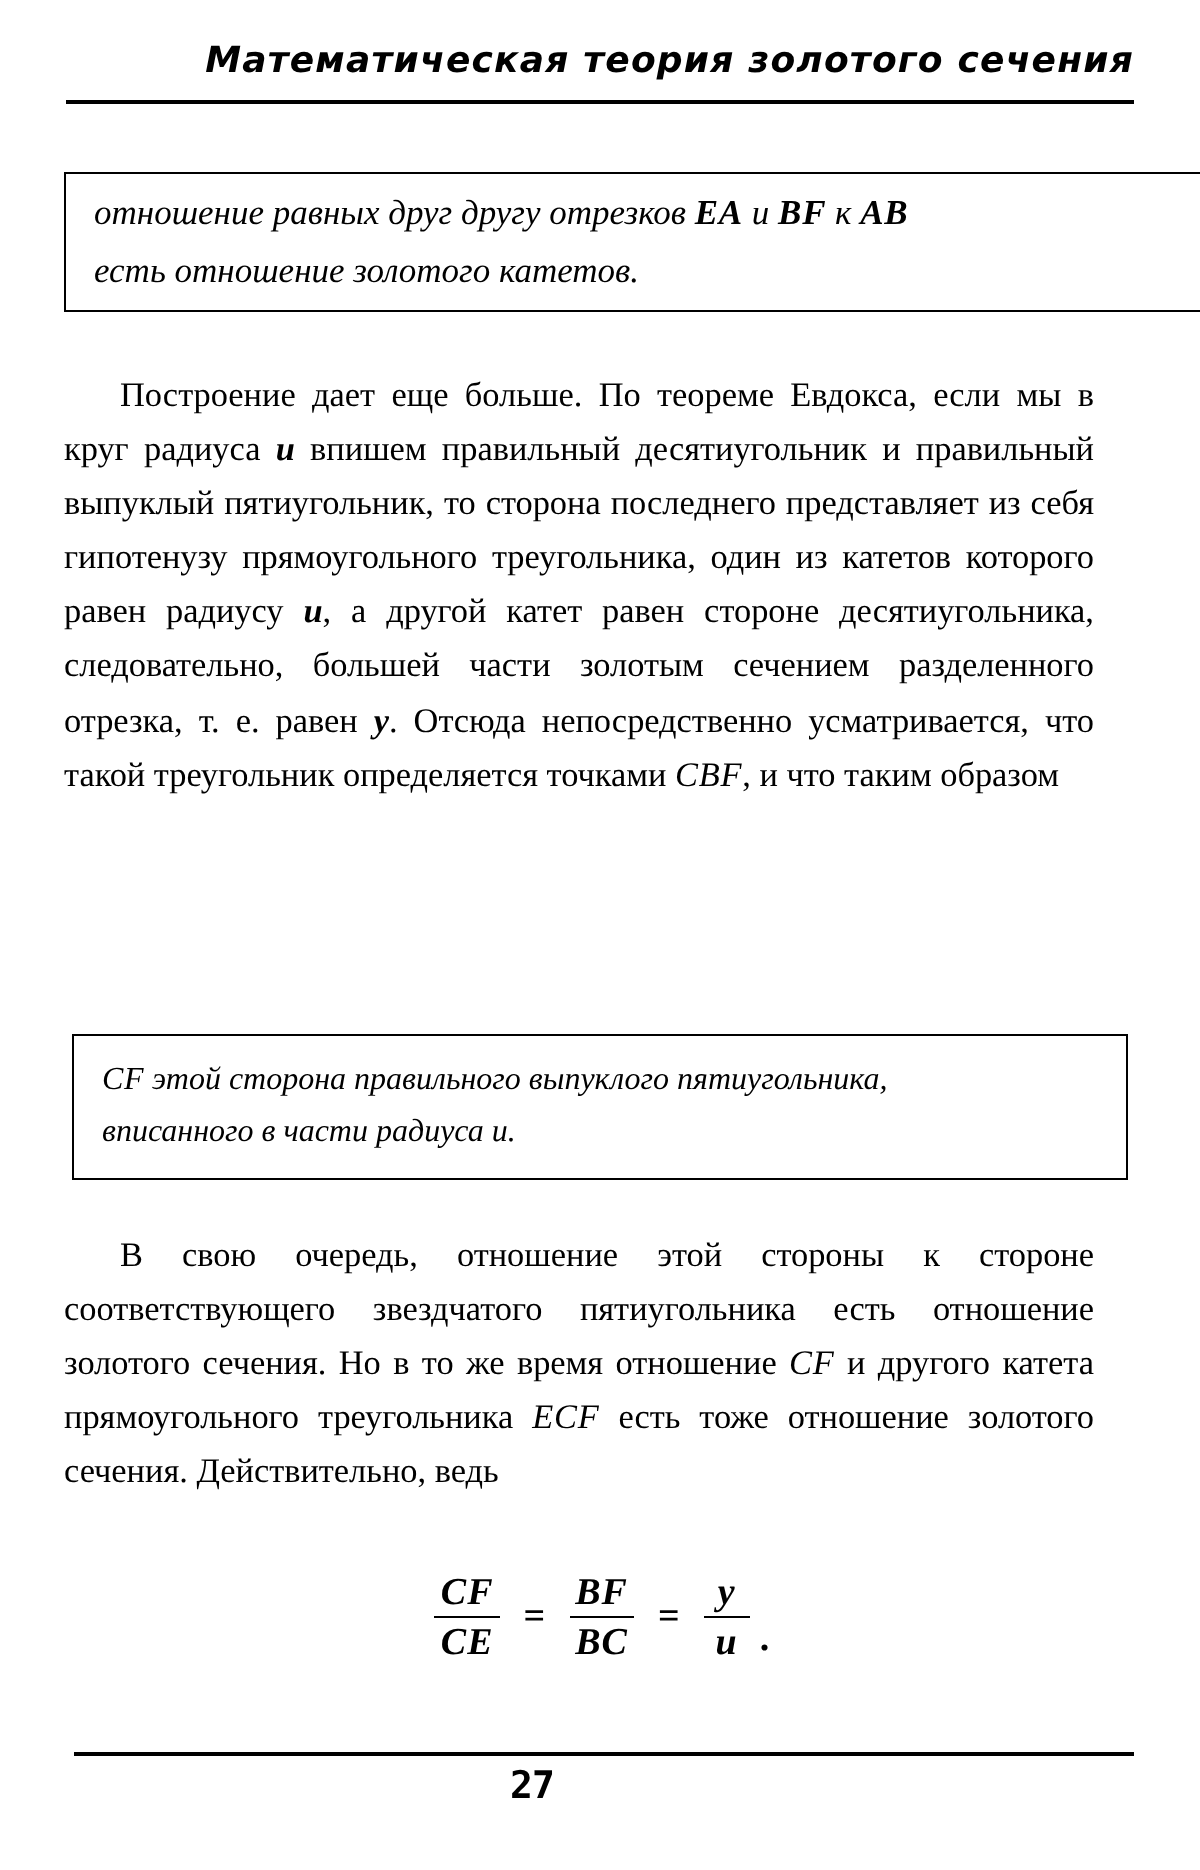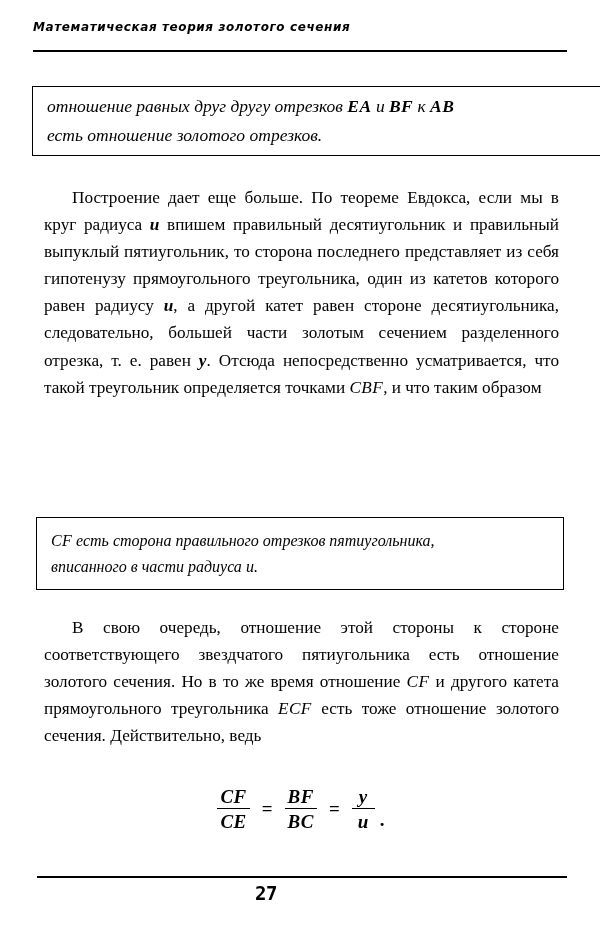--- a/index.html
+++ b/index.html
@@ -22,25 +22,25 @@
     position: absolute;
     inset: 0;
   }
 
   
   .running-head {
     position: absolute;
     left: 33px;
     top: 20px;
     width: 534px;
-    text-align: left;
+    text-align: right;
     font-family: "DejaVu Sans", "Liberation Sans", sans-serif;
     font-style: italic;
     font-weight: bold;
-    font-size: 12px;
+    font-size: 18px;
     letter-spacing: 0.6px;
     white-space: nowrap;
   }
 
   .head-rule {
     position: absolute;
     left: 33px;
     top: 50px;
     width: 534px;
     height: 2px;
@@ -86,21 +86,21 @@
   }
   .quote-inner .mathit {
     font-style: italic;
     font-family: "Liberation Serif", "DejaVu Serif", serif;
     letter-spacing: 0.3px;
   }
 
   
   .para {
     position: absolute;
-    left: 44px;
+    left: 32px;
     width: 515px;
     font-size: 17.2px;
     line-height: 27.1px;
     text-align: justify;
     text-align-last: left;
     text-justify: inter-word;
     hyphens: manual;
   }
   .para-1 { top: 184px; }
   .para-2 { top: 614px; }
@@ -184,31 +184,31 @@
 </head>
 <body>
 
 <div class="page">
 
   <div class="running-head">Математическая теория золотого сечения</div>
   <div class="head-rule"></div>
 
   <div class="quote-box quote-box-1">
     <div class="quote-inner">
-      <span>отношение равных друг другу отрезков </span><span class="mathbf">EA</span><span> и </span><span class="mathbf">BF</span><span> к </span><span class="mathbf">AB</span><br><span>есть отношение золотого отрезков.</span>
+      <span>отношение равных друг другу отрезков </span><span class="mathbf">EA</span><span> и </span><span class="mathbf">BF</span><span> к </span><span class="mathbf">AB</span><br><span>есть отношение золотого катетов.</span>
     </div>
   </div>
 
   <div class="para para-1">
     <span class="indent"></span><span>Построение дает еще больше. По теореме Евдокса, если мы в круг радиуса </span><span class="var">u</span><span> впишем правильный десятиугольник и правильный выпуклый пятиугольник, то сторона последнего представляет из себя гипотенузу прямоугольного треугольника, один из катетов которого равен радиусу </span><span class="var">u</span><span>, а другой катет равен стороне десятиугольника, следовательно, большей части золотым сечением разделенного отрезка, т. е. равен </span><span class="var">y</span><span>. Отсюда непосредственно усматривается, что такой треугольник определяется точками </span><span class="var-serif">CBF</span><span>, и что таким образом</span>
   </div>
 
   <div class="quote-box quote-box-2">
     <div class="quote-inner">
-      <span class="mathit">CF</span><span> есть сторона правильного отрезков пятиугольника,</span><br><span>вписанного в части радиуса </span><span>u</span><span>.</span>
+      <span class="mathit">CF</span><span> этой сторона правильного выпуклого пятиугольника,</span><br><span>вписанного в части радиуса </span><span>u</span><span>.</span>
     </div>
   </div>
 
   <div class="para para-2">
     <span class="indent"></span><span>В свою очередь, отношение этой стороны к стороне соответствующего звездчатого пятиугольника есть отношение золотого сечения. Но в то же время отношение </span><span class="var-serif">CF</span><span> и другого катета прямоугольного треугольника </span><span class="var-serif">ECF</span><span> есть тоже отношение золотого сечения. Действительно, ведь</span>
   </div>
 
   <div class="formula">
     <span class="frac">
       <span class="num">CF</span>

